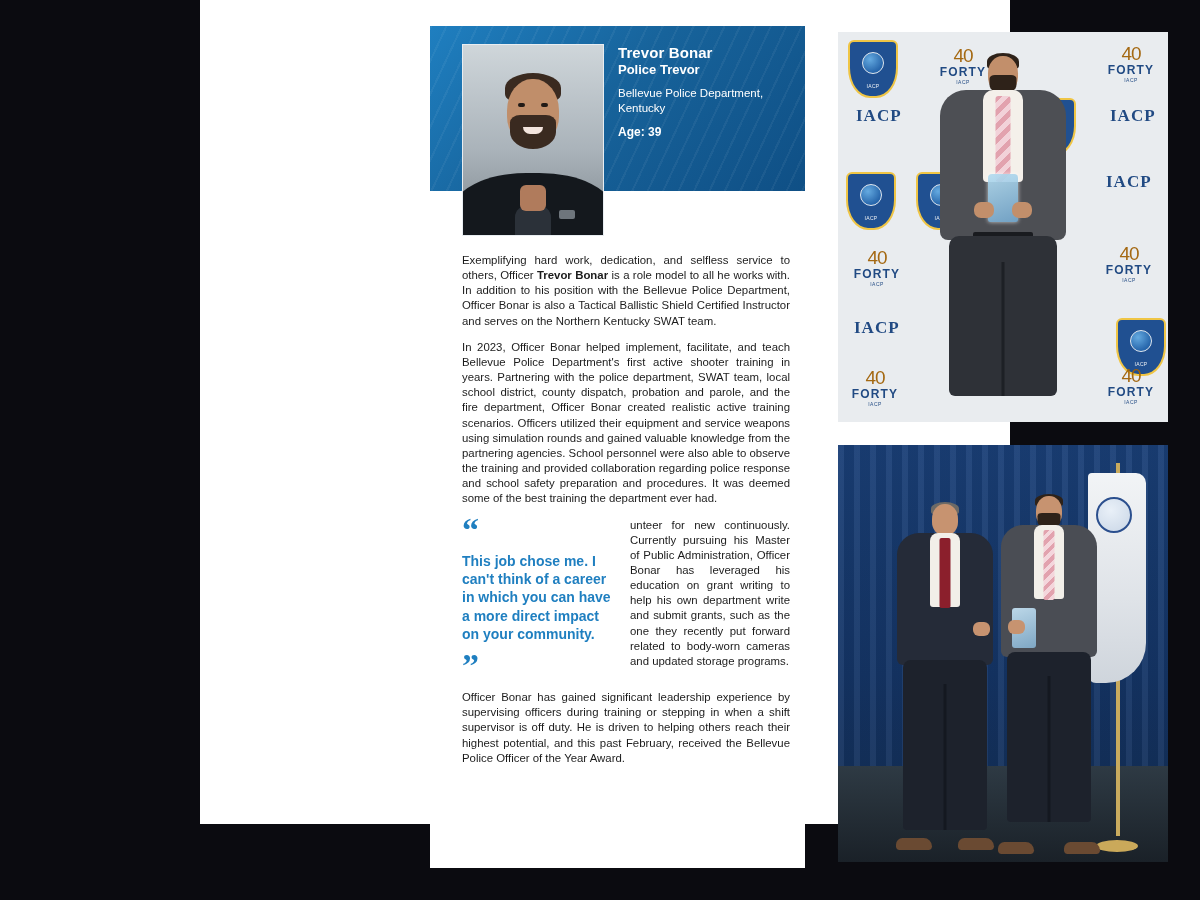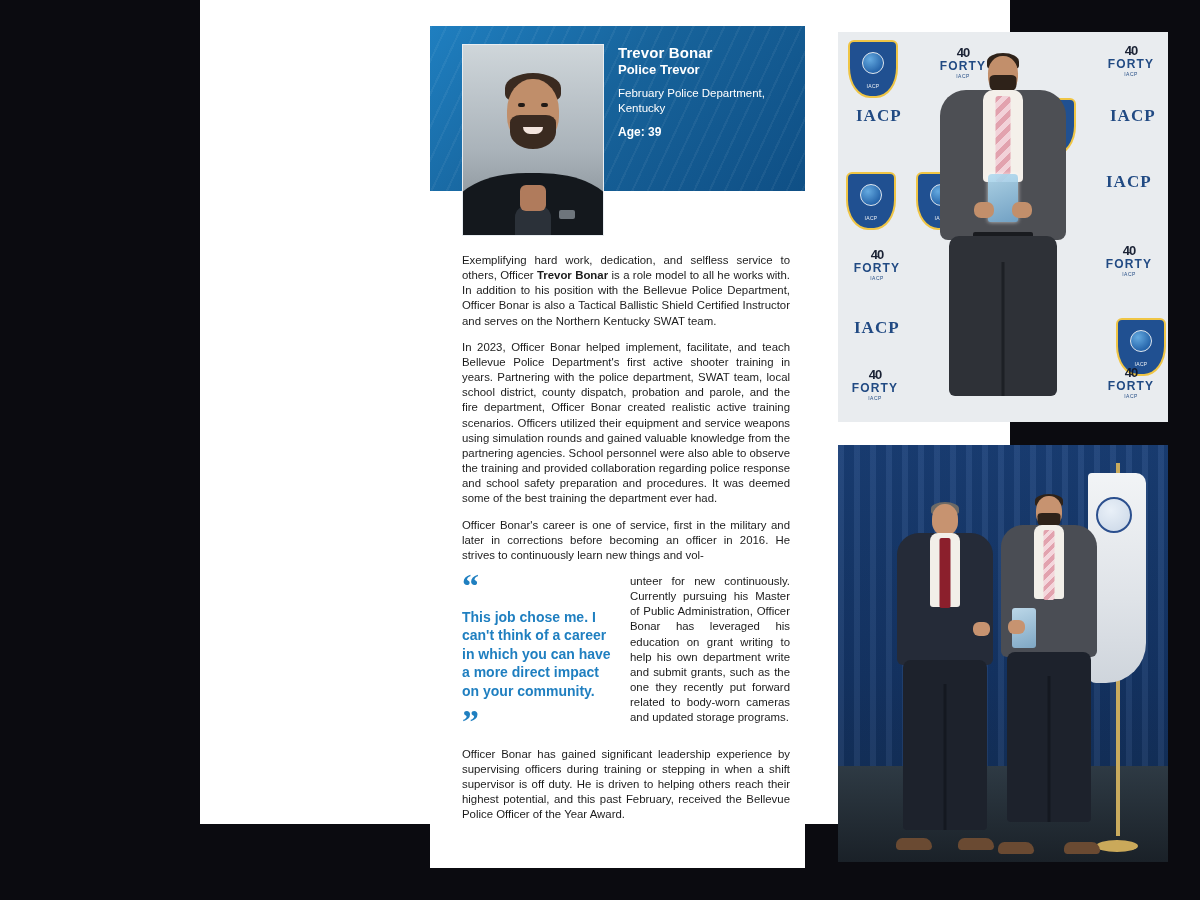--- a/index.html
+++ b/index.html
@@ -287,23 +287,23 @@
     font-weight: bold;
     letter-spacing: 1px;
   }
   .forty {
     position: relative;
     width: 50px;
     height: 46px;
     text-align: center;
   }
   .forty .num {
-    color: #0f172a;
-    font-size: 13px;
-    font-weight: bold;
+    color: #a16207;
+    font-size: 19px;
+    font-weight: normal;
     line-height: 1;
     letter-spacing: -1px;
   }
   .forty .word {
     color: #17427e;
     font-size: 12px;
     font-weight: bold;
     letter-spacing: 1.2px;
   }
   .forty .tag {
@@ -589,21 +589,21 @@
 
 <div class="page">
   <div class="spread">
 
     <div class="article">
 
       <div class="profile-header">
         <div class="profile-meta">
           <div class="p-name">Trevor Bonar</div>
           <div class="p-title">Police Trevor</div>
-          <div class="p-dept">February Police Department, Kentucky</div>
+          <div class="p-dept">Bellevue Police Department, Kentucky</div>
           <div class="p-age">Age: 39</div>
         </div>
       </div>
 
       <div class="headshot">
         <div class="hs-bg"></div>
         <div class="hs-jacket"></div>
         <div class="hs-shirt"></div>
         <div class="hs-neck"></div>
         <div class="hs-hair"></div>
@@ -613,21 +613,20 @@
         <div class="hs-beard"></div>
         <div class="hs-mouth"></div>
         <div class="hs-badge"></div>
       </div>
 
       <div class="body-col">
         <p><span>Exemplifying hard work, dedication, and selfless service to others, Officer </span><b>Trevor Bonar</b><span> is a role model to all he works with. In addition to his position with the Bellevue Police Department, Officer Bonar is also a Tactical Ballistic Shield Certified Instructor and serves on the Northern Kentucky SWAT team.</span></p>
 
         <p>In 2023, Officer Bonar helped implement, facilitate, and teach Bellevue Police Department's first active shooter training in years. Partnering with the police department, SWAT team, local school district, county dispatch, probation and parole, and the fire department, Officer Bonar created realistic active training scenarios. Officers utilized their equipment and service weapons using simulation rounds and gained valuable knowledge from the partnering agencies. School personnel were also able to observe the training and provided collaboration regarding police response and school safety preparation and procedures. It was deemed some of the best training the department ever had.</p>
 
-        <p>Officer Bonar's career is one of service, first in the military and later in corrections before becoming an officer in 2016. He strives to continuously learn new things and vol-</p>
 
         <div class="pull-wrap">
           <div class="pull-quote">
             <div class="quote-mark">“</div>
             <div class="quote-text">This job chose me. I can't think of a career in which you can have a more direct impact on your community.</div>
             <div class="quote-mark close">”</div>
           </div>
           <p class="wrap-text">unteer for new continuously. Currently pursuing his Master of Public Administration, Officer Bonar has leveraged his education on grant writing to help his own department write and submit grants, such as the one they recently put forward related to body-worn cameras and updated storage programs.</p>
           <div class="clearer"></div>
         </div>

